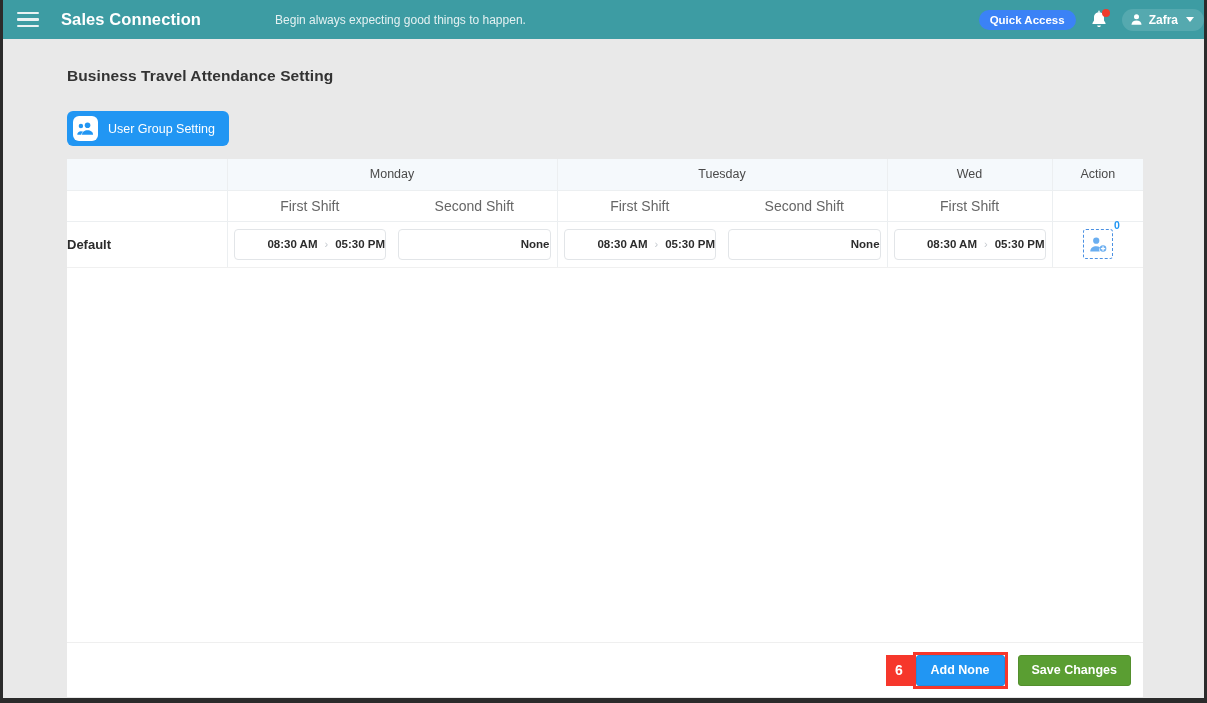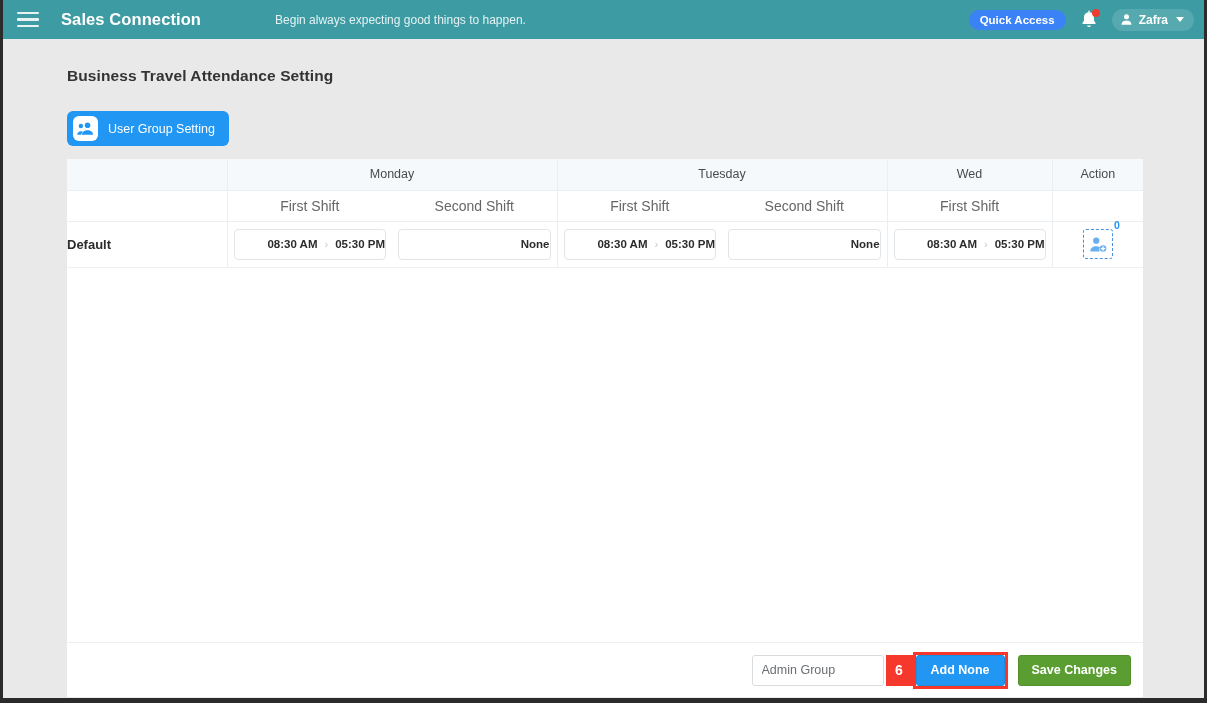--- a/index.html
+++ b/index.html
@@ -19,21 +19,21 @@
     border-bottom: 5px solid #2b2b2b;
     overflow: hidden;
   }
 
   
   .topbar {
     position: absolute; top: 0; left: 0; right: 0;
     height: 39px;
     background: #3d9ca3;
     display: flex; align-items: center;
-    padding: 0 10px 0 14px;
+    padding: 0 0 0 14px;
   }
   .hamburger {
     width: 22px; height: 18px;
     display: flex; flex-direction: column; justify-content: center;
     gap: 4px; cursor: pointer; flex: none;
   }
   .hamburger span { display: block; height: 2.5px; background: #e9f2f3; border-radius: 1px; }
   .brand {
     color: #ffffff; font-size: 16.5px; font-weight: bold;
     margin-left: 22px; letter-spacing: .1px; white-space: nowrap;
@@ -342,21 +342,20 @@
               </span>
             </td>
           </tr>
           <tr>
             <td colspan="7" class="filler"></td>
           </tr>
         </tbody>
       </table>
 
       <div class="card-footer">
-        <input class="group-input" type="text" value="Admin Group" style="">
         <div class="step-badge">6</div>
         <div class="add-group-wrap">
           <button class="btn-add-group">Add None</button>
         </div>
         <button class="btn-save">Save Changes</button>
       </div>
 
     </div>
   </div>
 </div>

